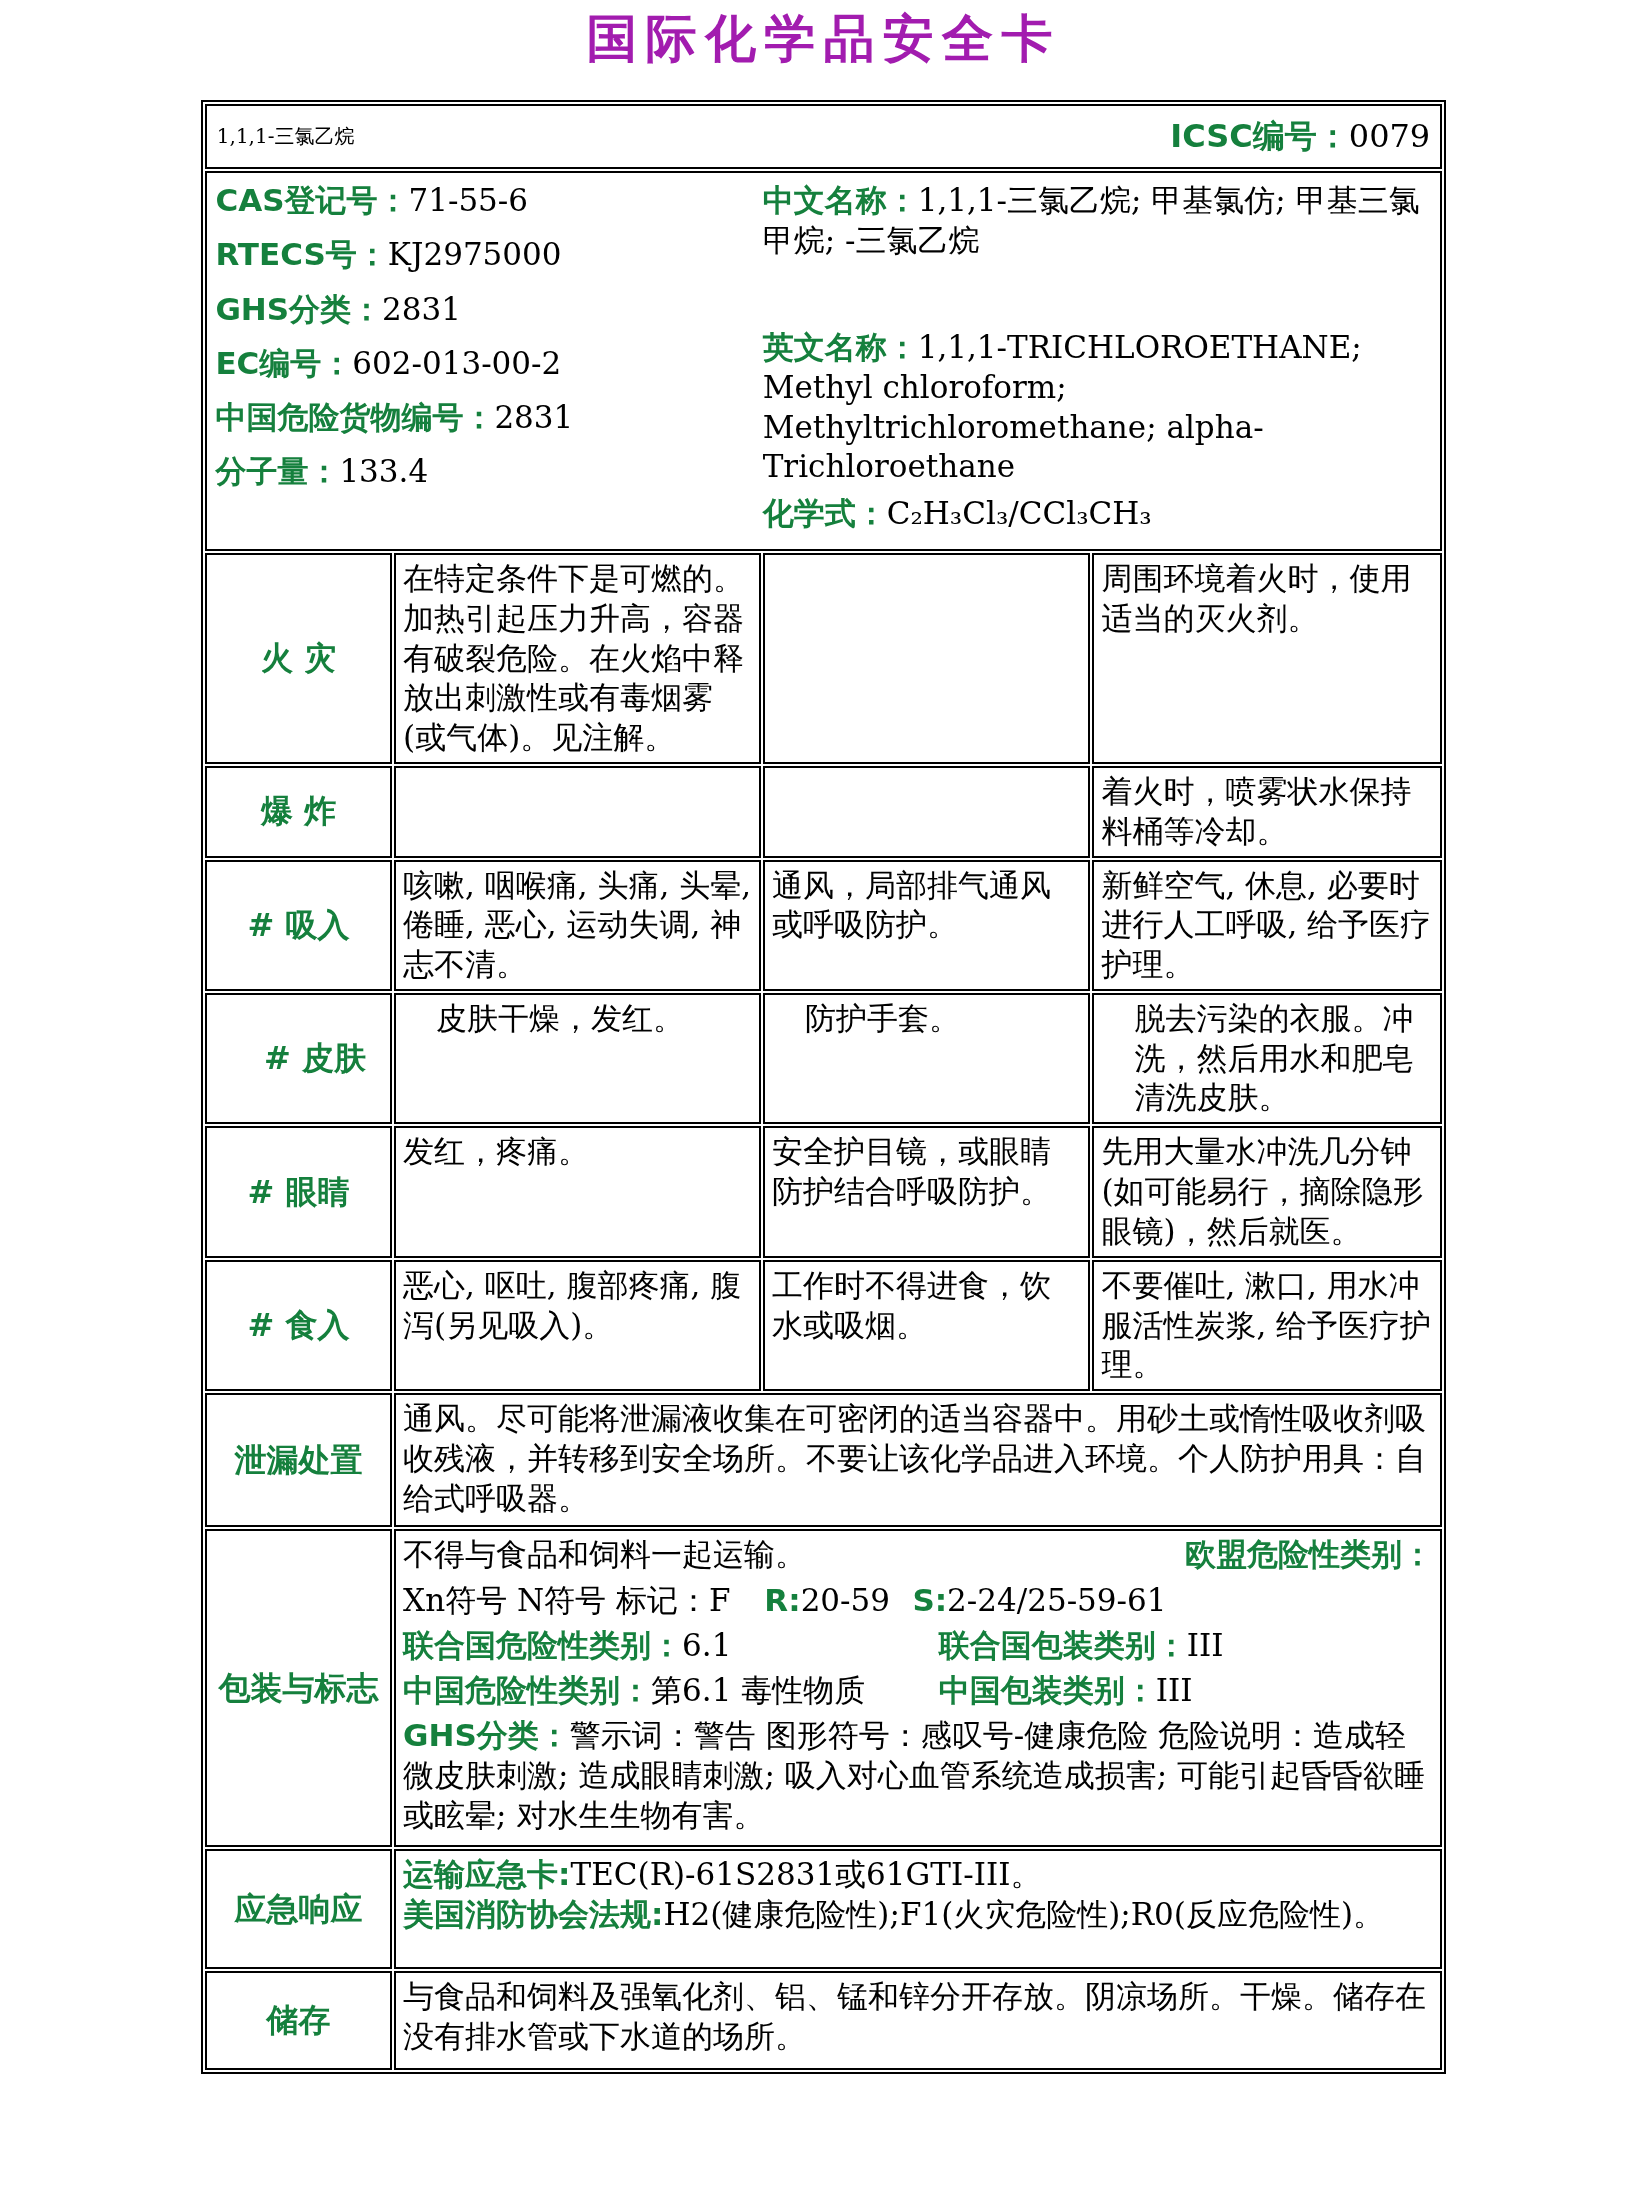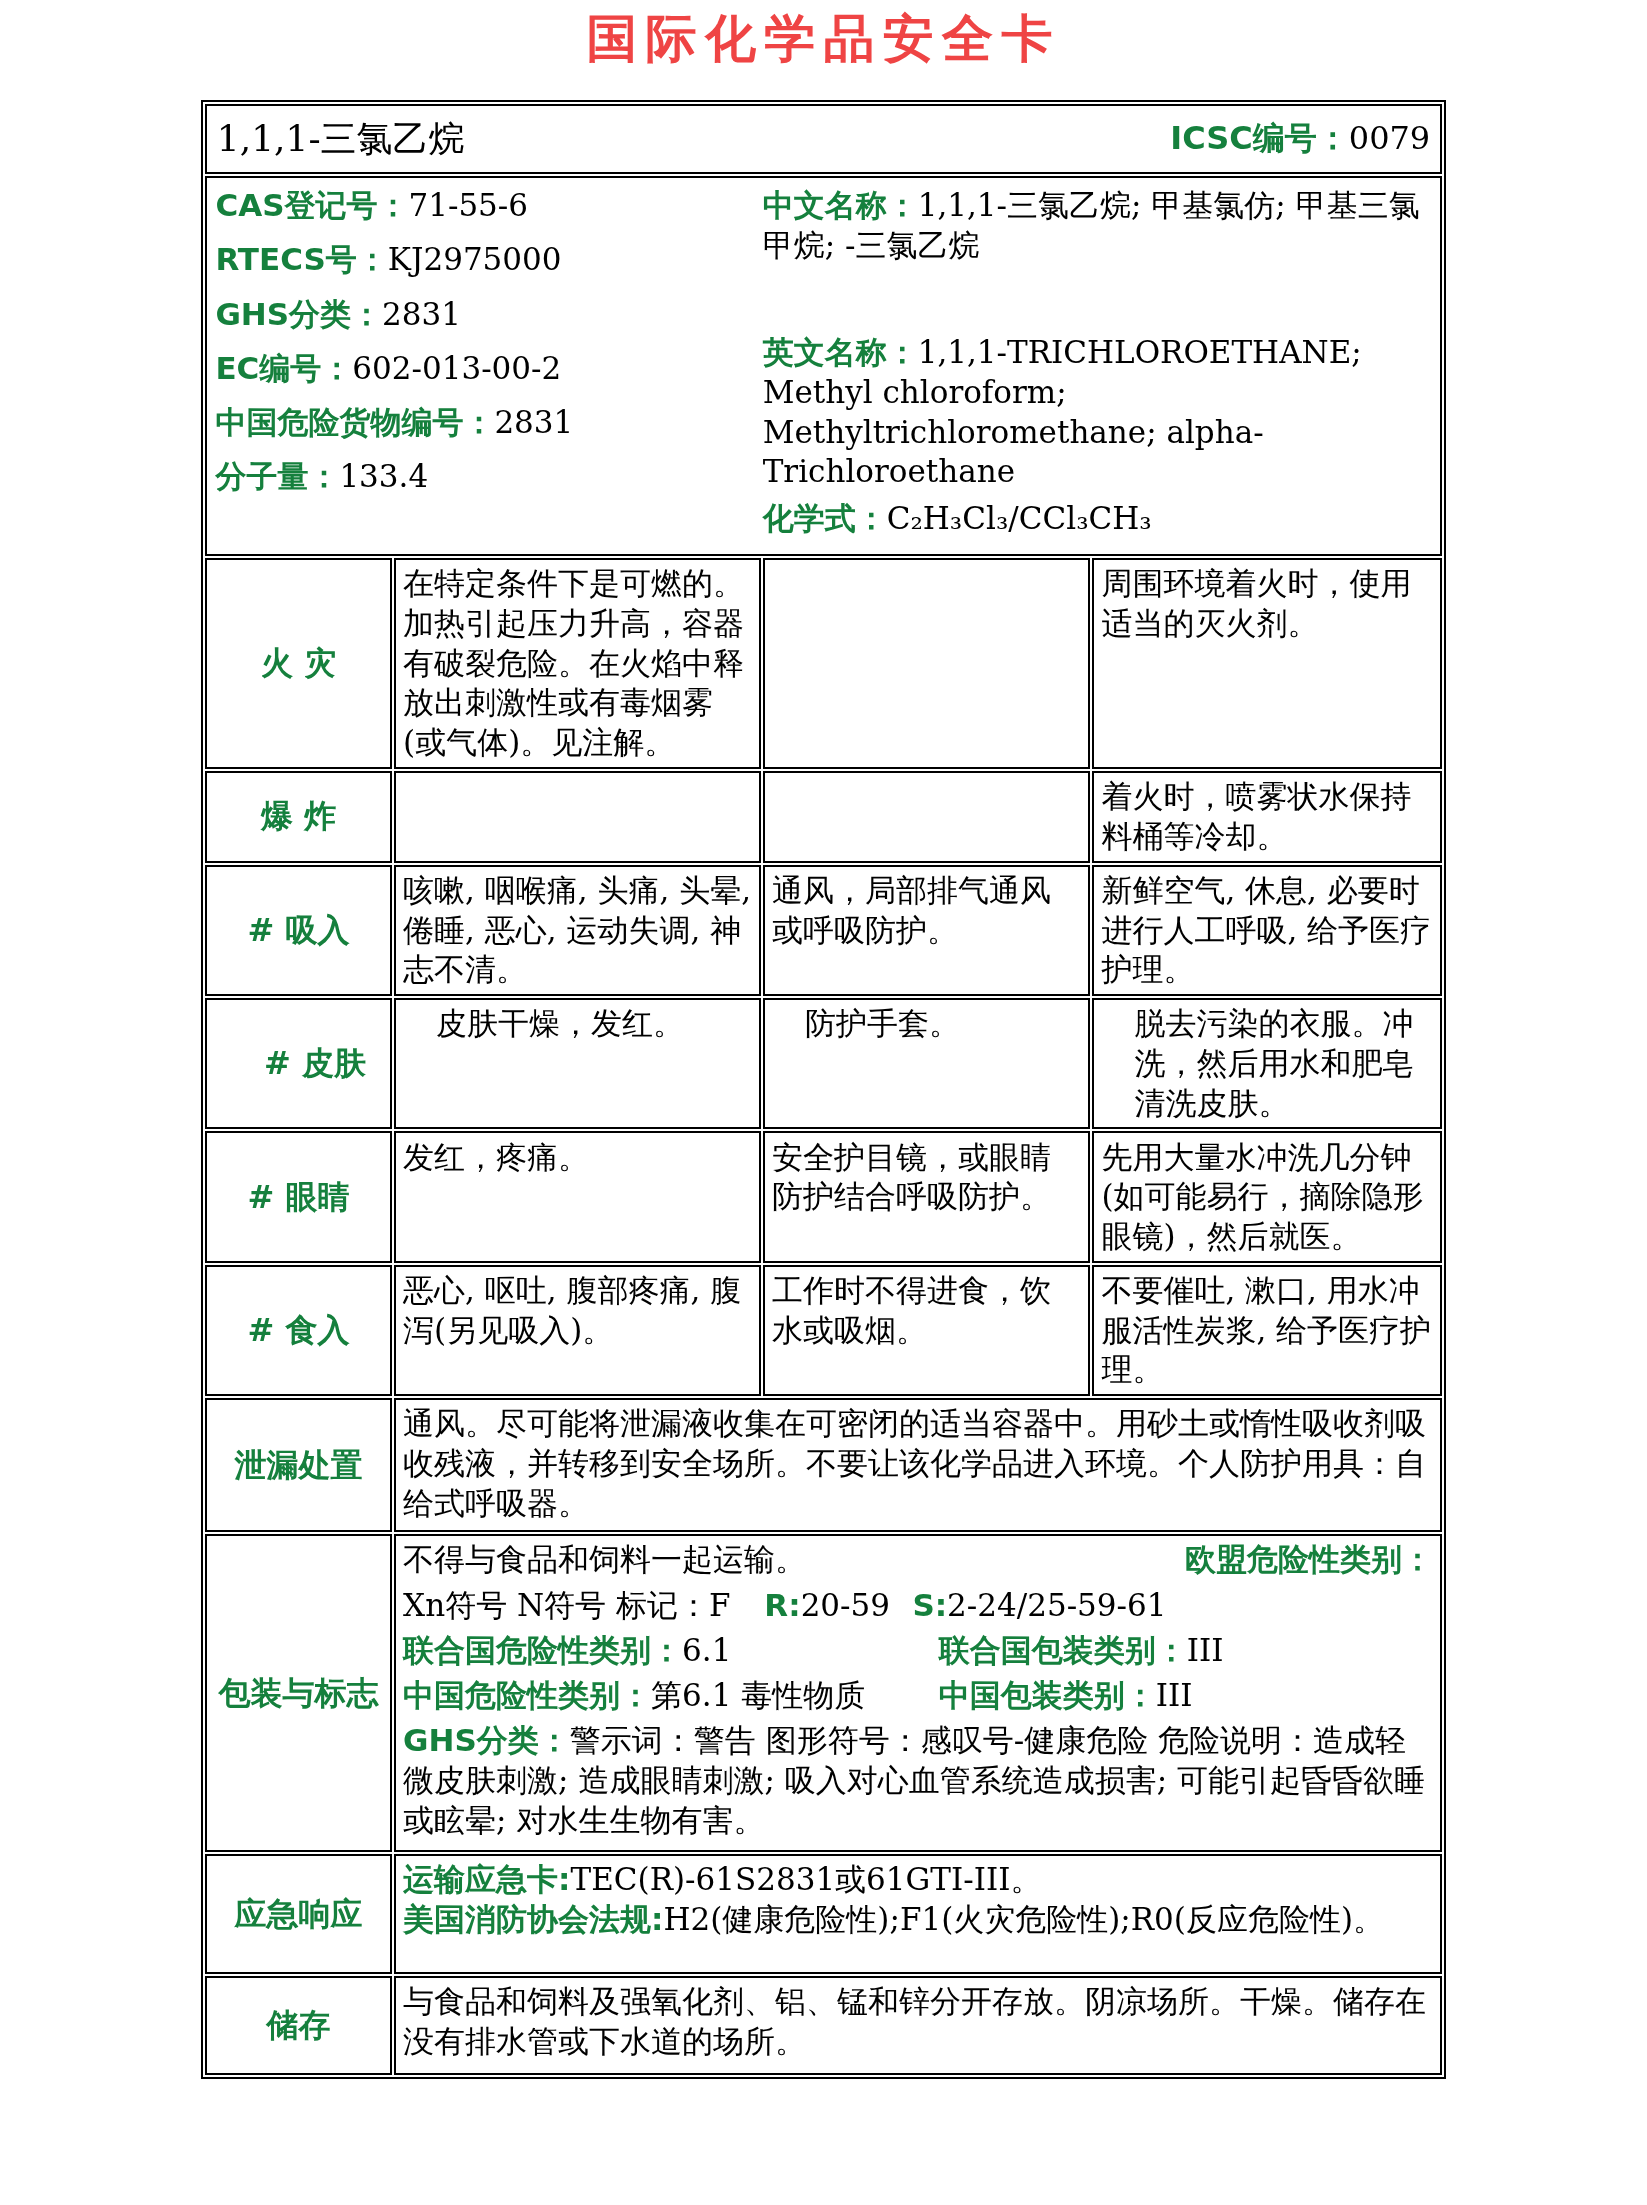--- a/index.html
+++ b/index.html
@@ -10,21 +10,21 @@
     background: #ffffff;
     font-family: "DejaVu Serif", "Liberation Serif", serif;
     color: #000000;
   }
   .page { width: 1647px; height: 2205px; position: relative; }
 
   .doc-title {
     margin: 0;
     padding-top: 11px;
     text-align: center;
-    color: #ef4444;
+    color: #a21caf;
     font-family: "DejaVu Sans", "Liberation Sans", sans-serif;
     font-weight: bold;
     font-size: 51px;
     letter-spacing: 8.3px;
     line-height: 1.1;
   }
 
   table.card {
     margin: 33px auto 0 auto;
     width: 1245px;
@@ -61,21 +61,21 @@
   }
   td.hcell {
     text-align: center;
     vertical-align: top;
     font-size: 33px;
     padding-top: 9.7px;
   }
 
   
   .name-row { display: flex; justify-content: space-between; align-items: center; padding: 5.6px 2.8px; }
-  .name-row .subst { font-size: 36px; }
+  .name-row .subst { font-size: 20px; }
   .name-row .icsc { font-size: 32px; white-space: nowrap; }
 
   
   .info-grid { display: flex; padding: 4.2px 1.4px; }
   .info-left { width: 45%; }
   .info-right { width: 55%; }
   .id-line { margin: 0 0 14.6px 0; white-space: nowrap; }
   .id-line .lbl { font-size: 31px; }
   .name-block { margin-bottom: 7px; }
   .name-block.gap-below { margin-bottom: 68px; }

